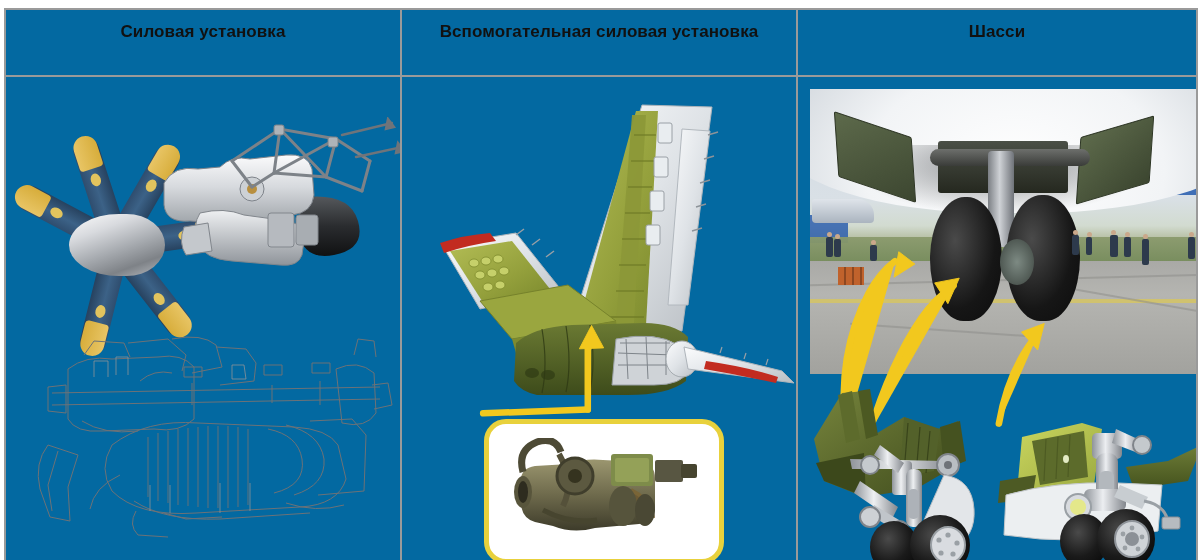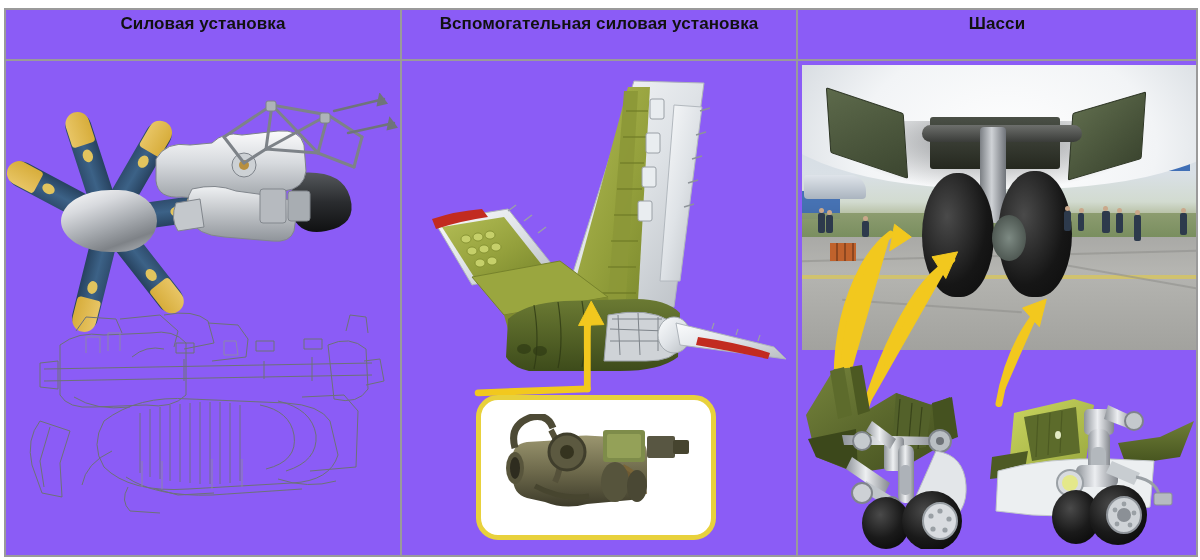--- a/index.html
+++ b/index.html
@@ -11,21 +11,21 @@
   }
   .sheet{position:relative;width:1200px;height:560px;background:#fff;}
 
   
   .table{
     position:absolute;left:4px;top:8px;width:1192px;height:533px;
     border-collapse:collapse;table-layout:fixed;
   }
   .table td{
     border:2px solid #9a9a9a;
-    padding:4px;vertical-align:top;background:#8b5cf6;
+    padding:12px;vertical-align:top;background:#0369a1;
     position:relative;overflow:hidden;
   }
   .col-a{width:396px;}
   .col-b{width:396px;}
   .col-c{width:400px;}
   .hdr{
     height:41px;text-align:center;vertical-align:middle;
     font-size:17px;font-weight:bold;color:#111;letter-spacing:.1px;
     white-space:nowrap;
   }

